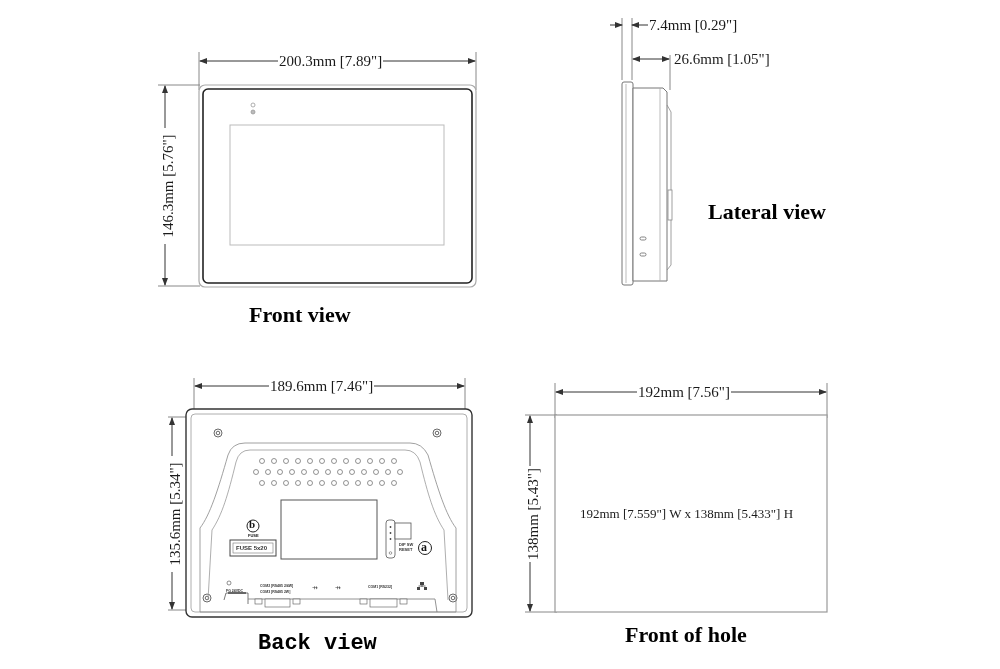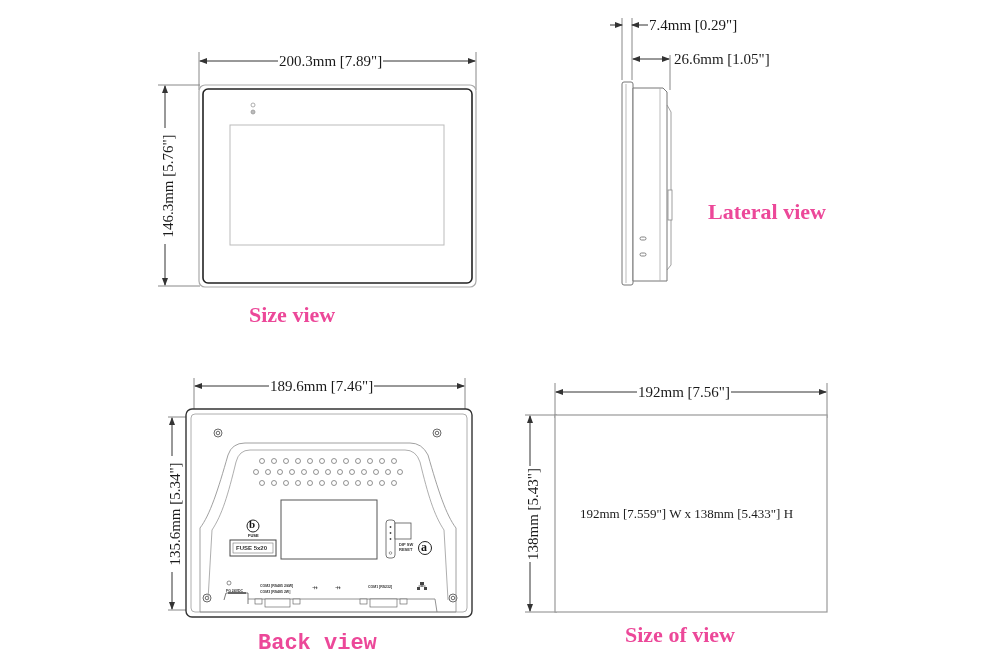--- a/index.html
+++ b/index.html
@@ -1,20 +1,20 @@
 <!DOCTYPE html>
 <html><head>
 <meta charset="utf-8">
 <style>
   html, body { margin:0; padding:0; background:#ffffff; }
   body { width:1000px; height:669px; position:relative; overflow:hidden; font-family:"Liberation Serif", serif; color:#111; }
   .abs { position:absolute; }
   .dim-text { position:absolute; font-size:15px; background:#fff; white-space:nowrap; line-height:16px; color:#1a1a1a; padding:0 1px; }
   .vtext { position:absolute; font-size:15px; white-space:nowrap; transform:rotate(-90deg); transform-origin:center center; background:#fff; line-height:16px; color:#1a1a1a; padding:0 2px; }
-  .caption { position:absolute; font-weight:bold; font-size:22px; white-space:nowrap; color:#ec4899; }
+  .caption { position:absolute; font-weight:bold; font-size:22px; white-space:nowrap; color:#000000; }
   .hole-label { position:absolute; font-size:13px; white-space:nowrap; color:#1a1a1a; }
   svg { position:absolute; left:0; top:0; }
 </style>
 </head>
 <body>
 
 <svg width="1000" height="669" viewBox="0 0 1000 669">
   <defs>
     <marker id="arr" markerWidth="8" markerHeight="6" refX="7" refY="3" orient="auto">
       <path d="M0,0 L8,3 L0,6 z" fill="#333"></path>
@@ -179,21 +179,21 @@
     <line x1="525" y1="415" x2="557" y2="415" stroke="#888" stroke-width="1"></line>
     <line x1="525" y1="612" x2="557" y2="612" stroke="#888" stroke-width="1"></line>
     <line x1="556" y1="392" x2="826" y2="392" stroke="#333" stroke-width="1" marker-start="url(#arrs)" marker-end="url(#arr)"></line>
     <line x1="530" y1="416" x2="530" y2="611" stroke="#333" stroke-width="1" marker-start="url(#arrs)" marker-end="url(#arr)"></line>
     <rect x="555" y="415" width="272" height="197" fill="#fff" stroke="#999" stroke-width="1.2"></rect>
   </g>
 </svg>
 
 <div class="dim-text" style="left:278px; top:53px;">200.3mm [7.89"]</div>
 <div class="vtext" style="left:110px; top:178px; width:112px; text-align:center;">146.3mm [5.76"]</div>
-<div class="caption" style="left:249px; top:302px;">Size view</div>
+<div class="caption" style="left:249px; top:302px;">Front view</div>
 
 <div class="dim-text" style="left:648px; top:17px;">7.4mm [0.29"]</div>
 <div class="dim-text" style="left:673px; top:51px;">26.6mm [1.05"]</div>
 <div class="caption" style="left:708px; top:199px;">Lateral view</div>
 
 <div class="dim-text" style="left:269px; top:378px;">189.6mm [7.46"]</div>
 <div class="vtext" style="left:117px; top:506px; width:112px; text-align:center;">135.6mm [5.34"]</div>
 <div class="caption" style="left:258px; top:631px;font-family:Liberation Mono, monospace;">Back view</div>
 
 <div class="abs" style="left:249px; top:518px; font-size:11px; font-weight:bold; line-height:12px;">b</div>
@@ -207,13 +207,13 @@
 <div class="abs" style="left:226px; top:589px; font-family:'Liberation Sans',sans-serif; font-size:3.5px; font-weight:bold; color:#333;">FG 24VDC</div>
 <div class="abs" style="left:260px; top:583px; font-family:'Liberation Sans',sans-serif; font-size:3.5px; font-weight:bold; line-height:6px; color:#333;">
   <div>COM2 [RS485 2/4W]</div>
   <div>COM3 [RS485 2W]</div>
 </div>
 <div class="abs" style="left:368px; top:585px; font-family:'Liberation Sans',sans-serif; font-size:3.5px; font-weight:bold; color:#333;">COM1 [RS232]</div>
 
 <div class="dim-text" style="left:637px; top:384px;">192mm [7.56"]</div>
 <div class="vtext" style="left:485px; top:506px; width:92px; text-align:center;">138mm [5.43"]</div>
 <div class="hole-label" style="left:580px; top:506px;">192mm [7.559"] W x 138mm [5.433"] H</div>
-<div class="caption" style="left:625px; top:622px;">Size of view</div>
+<div class="caption" style="left:625px; top:622px;">Front of hole</div>
 
 </body></html>

